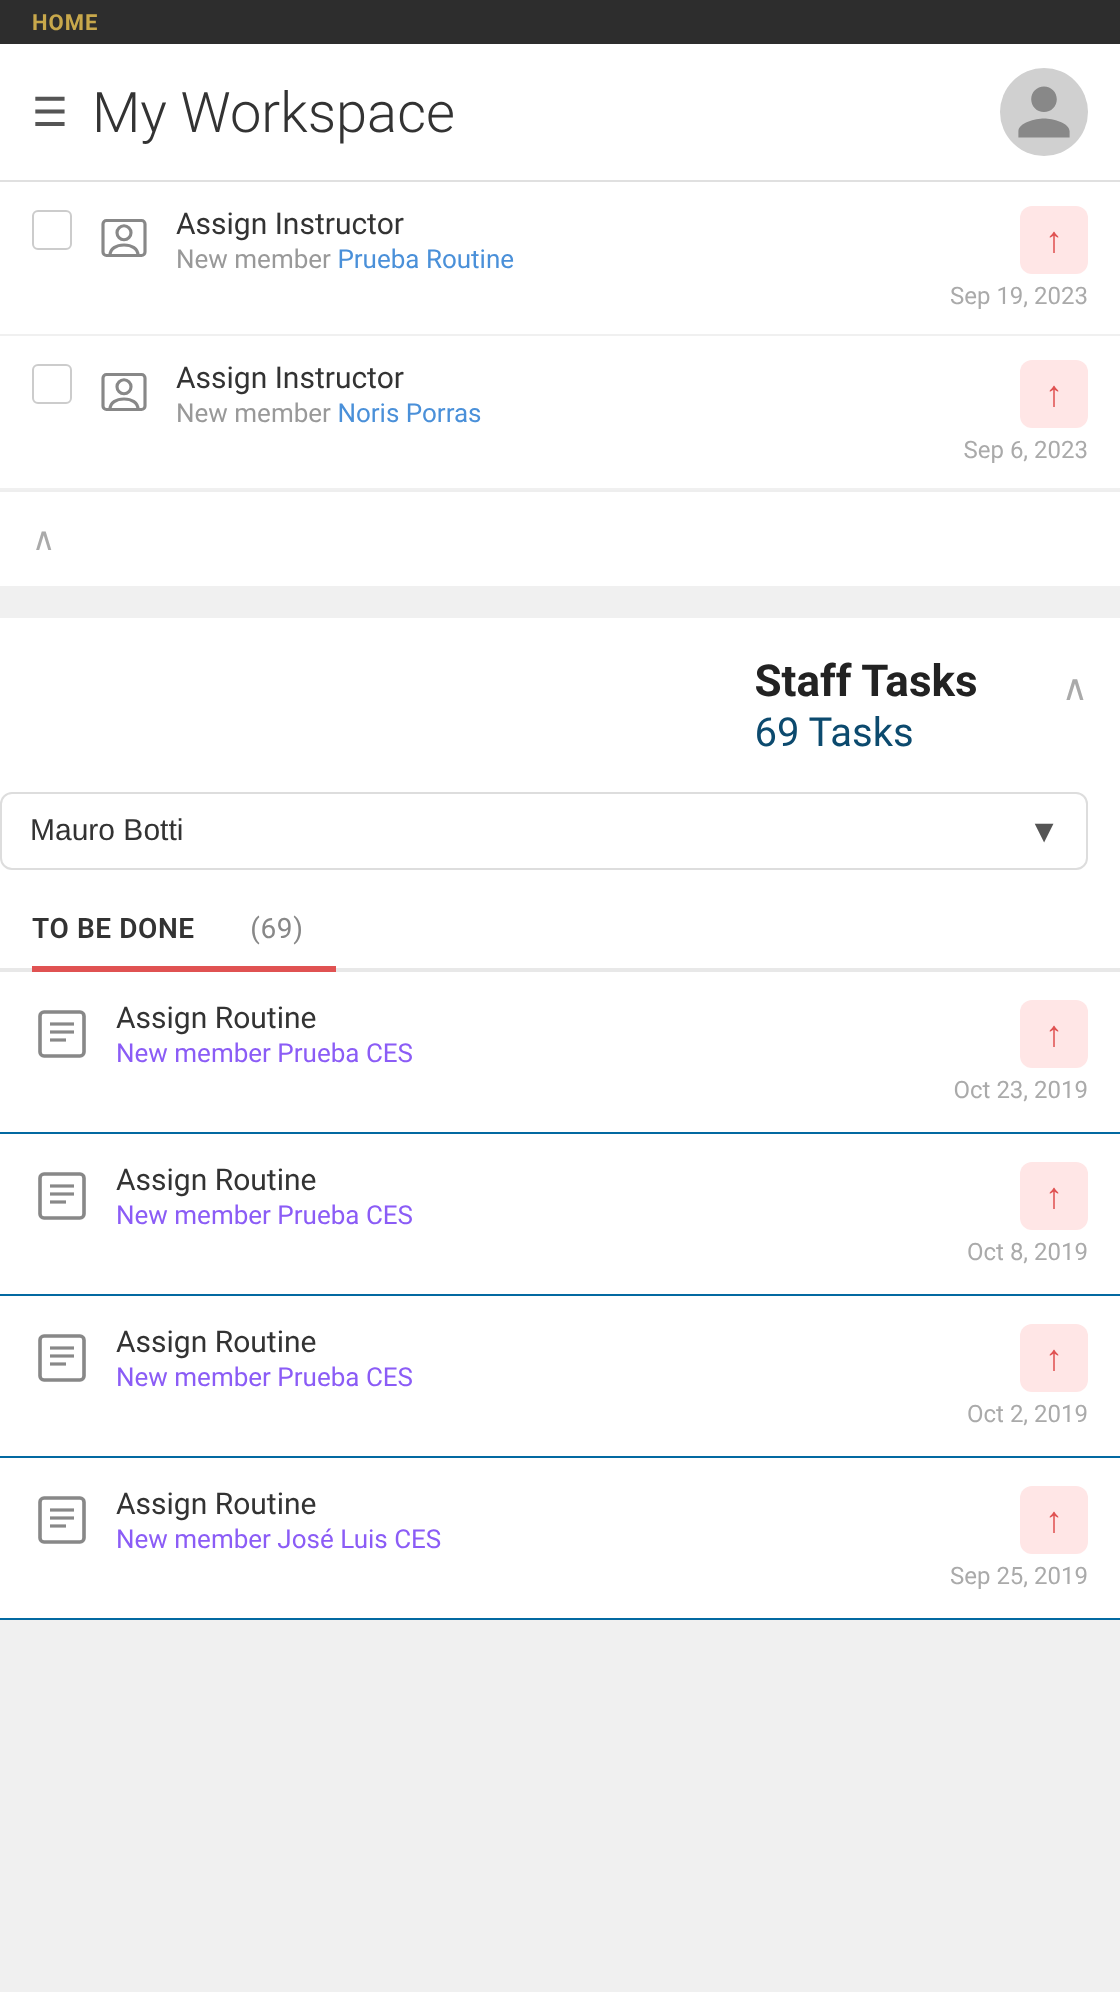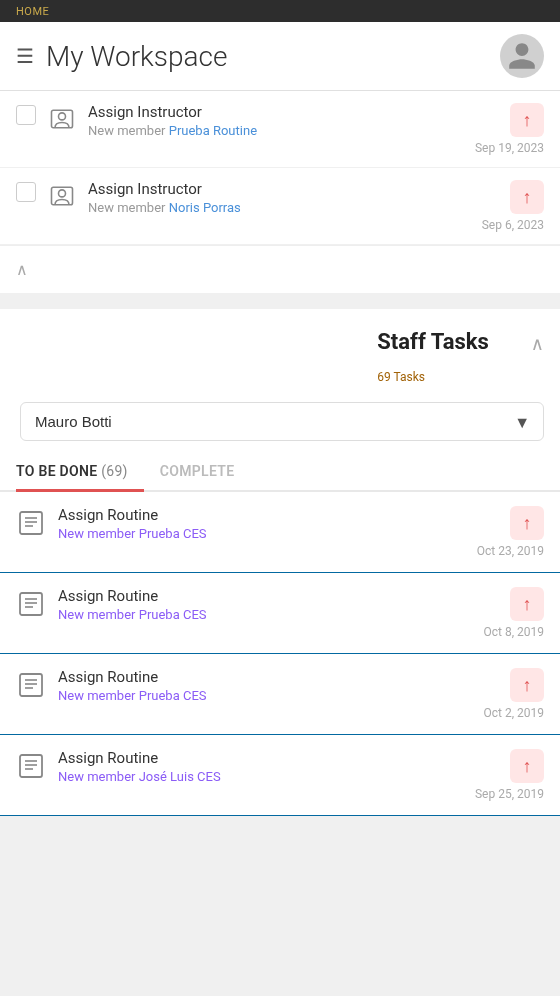--- a/index.html
+++ b/index.html
@@ -15,21 +15,21 @@
     .top-bar {
       background: #2d2d2d;
       height: 22px;
       display: flex;
       align-items: center;
       padding: 0 16px;
     }
     .top-bar-home {
       color: #c8a84b;
       font-size: 11px;
-      font-weight: 400;
+      font-weight: 700;
       letter-spacing: 0.5px;
       text-transform: uppercase;
     }
 
     
     .header {
       background: #fff;
       display: flex;
       align-items: center;
       justify-content: space-between;
@@ -182,37 +182,37 @@
       align-items: flex-start;
       justify-content: flex-end;
       gap: 42px;
     }
     .staff-tasks-title {
       font-size: 22px;
       font-weight: 700;
       color: #222;
     }
     .staff-tasks-count {
-      font-size: 12px;
-      color: #a16207;
-      margin-top: 16px;
+      font-size: 20px;
+      color: #0c4a6e;
+      margin-top: 0;
     }
     .collapse-btn {
       background: none;
       border: none;
       cursor: pointer;
       color: #aaa;
       font-size: 18px;
       margin-top: 4px;
     }
 
     
     .dropdown-container {
       background: #fff;
-      padding: 10px 16px 10px 20px;
+      padding: 10px 16px 10px 0;
     }
     .dropdown-select {
       width: 100%;
       padding: 10px 14px;
       font-size: 15px;
       border: 1.5px solid #ddd;
       border-radius: 6px;
       color: #333;
       background: #fff;
       appearance: none;
@@ -251,20 +251,21 @@
       color: #333;
       border-bottom: 3px solid #e05252;
       margin-bottom: -2px;
     }
     .tab-inactive {
       color: #bbb;
     }
     .tab-count {
       color: #888;
       font-weight: 400;
+      margin-left: 24px;
     }
 
     
     .staff-task-list {
       background: #fff;
     }
     .staff-task-item {
       display: flex;
       align-items: flex-start;
       padding: 14px 16px;
@@ -401,23 +402,20 @@
           <option>Mauro Botti</option>
         </select>
         <span class="dropdown-chevron">▼</span>
       </div>
     </div>
 
     <div class="tabs-container">
       <div class="tab tab-active">
         <span>TO BE DONE </span><span class="tab-count">(69)</span>
       </div>
-      <div class="tab tab-inactive">
-        <span>COMPLETE</span>
-      </div>
     </div>
 
     <div class="staff-task-list">
 
       <div class="staff-task-item">
         <div class="staff-task-icon">
           <svg width="28" height="28" viewBox="0 0 28 28" fill="none" xmlns="http://www.w3.org/2000/svg">
             <rect x="3" y="3" width="22" height="22" rx="2" stroke="#888" stroke-width="1.8" fill="none"></rect>
             <line x1="8" y1="9" x2="20" y2="9" stroke="#888" stroke-width="1.6"></line>
             <line x1="8" y1="13" x2="20" y2="13" stroke="#888" stroke-width="1.6"></line>

